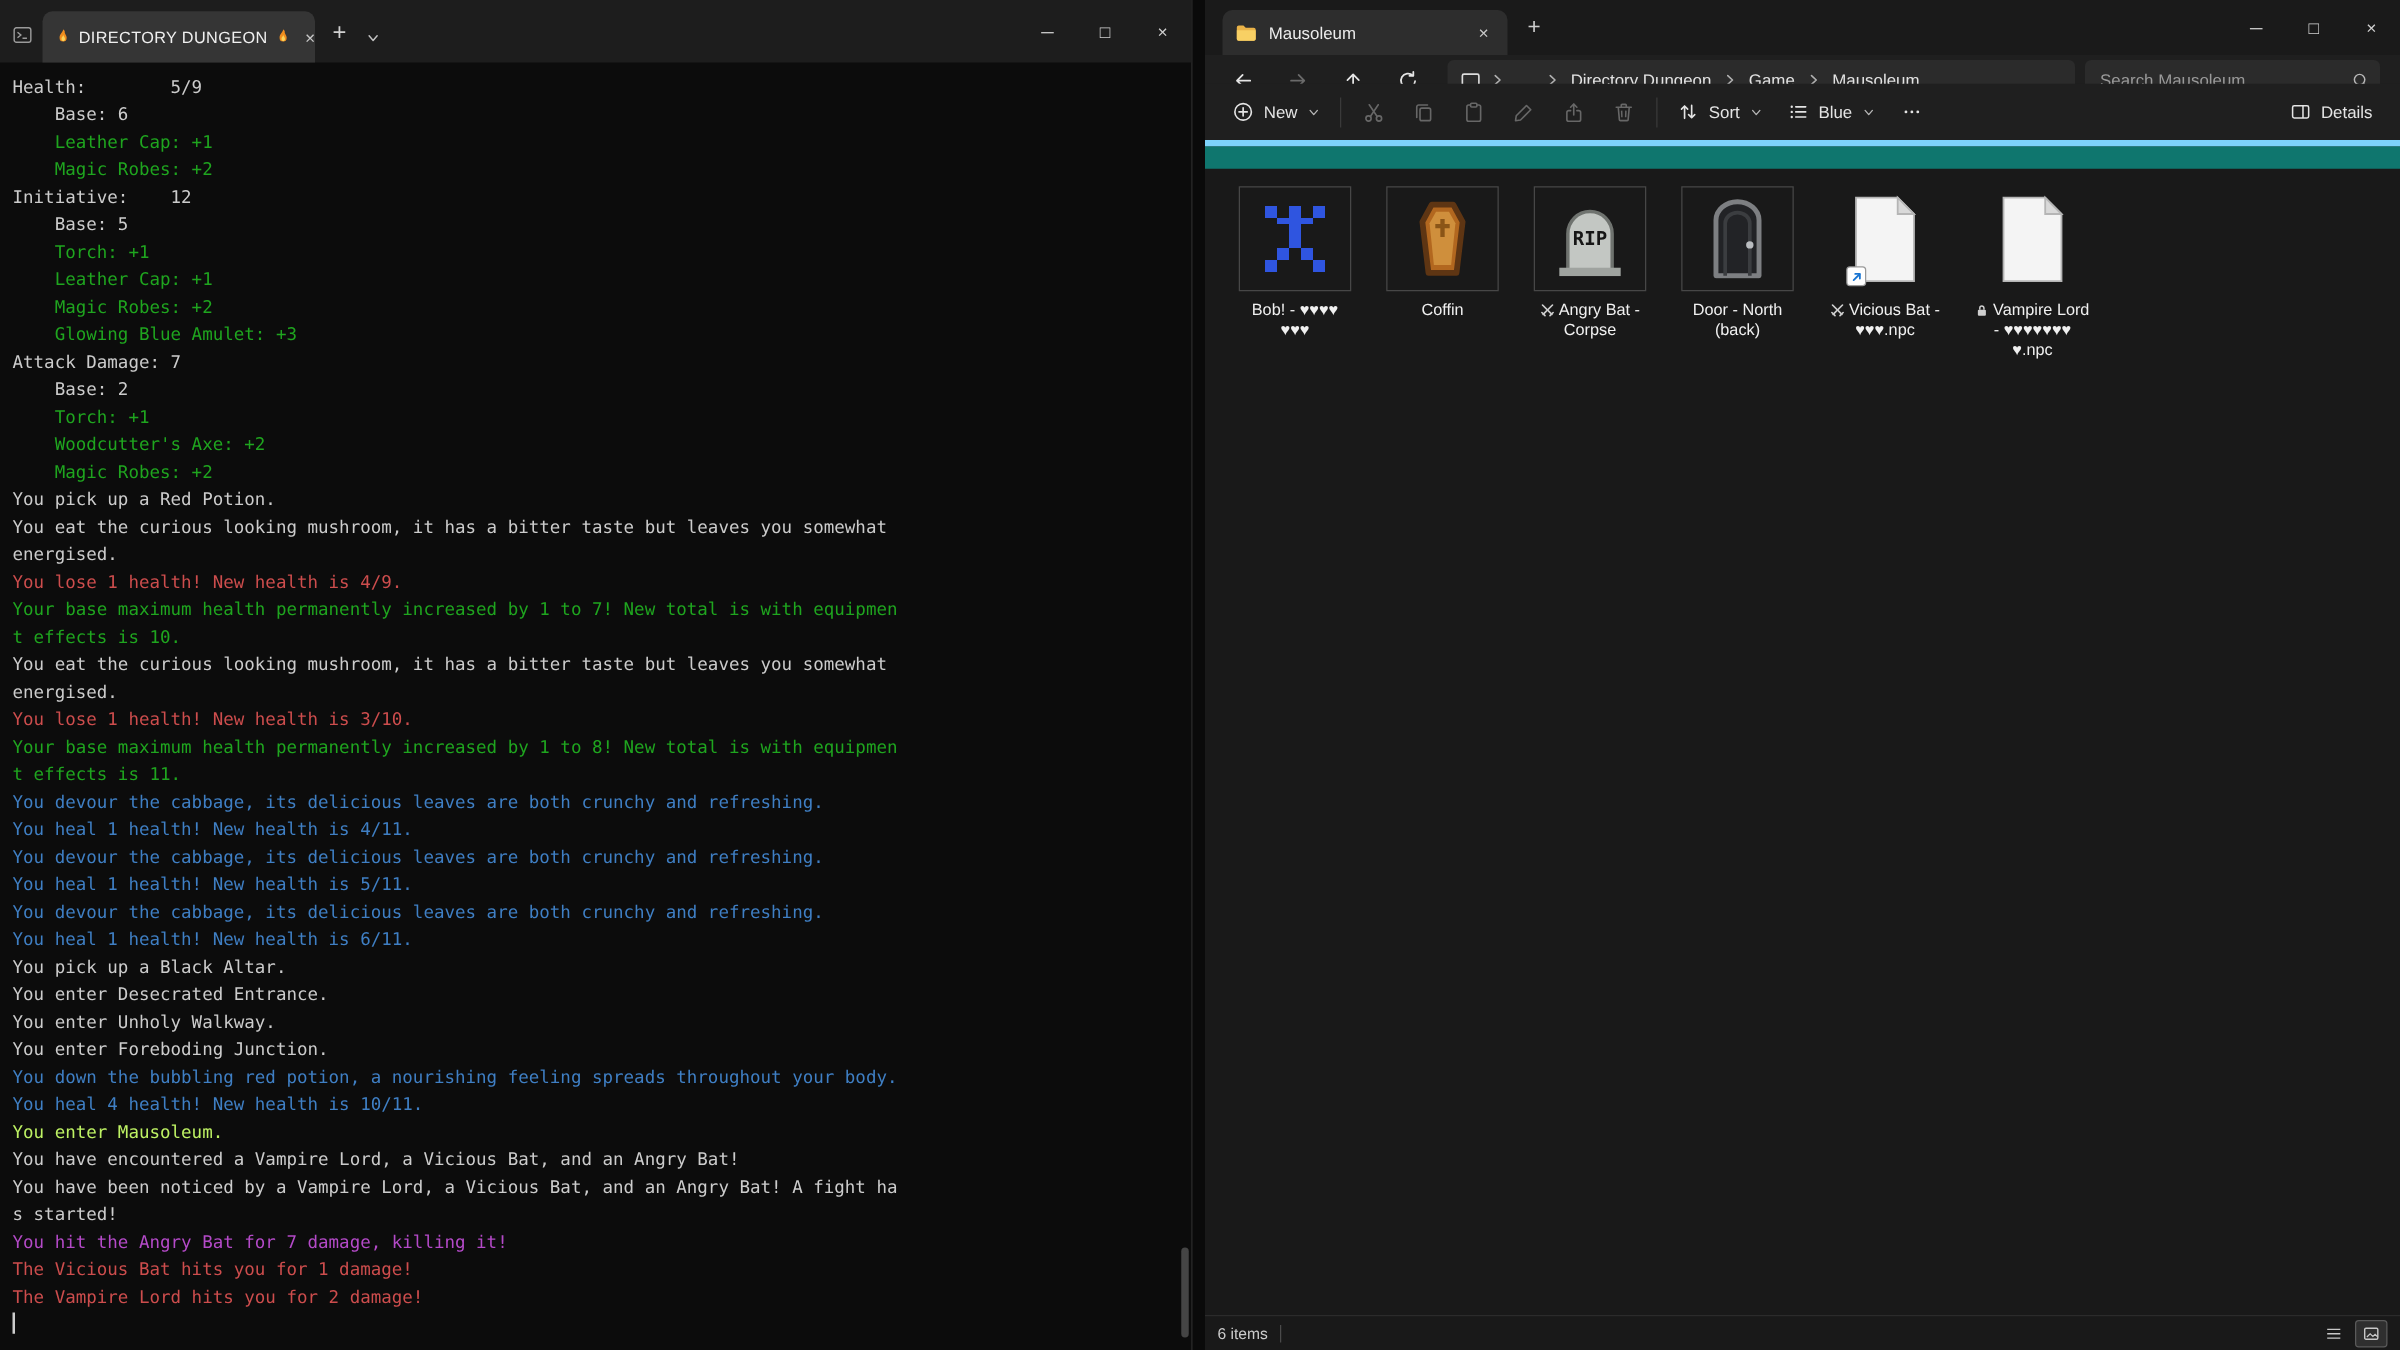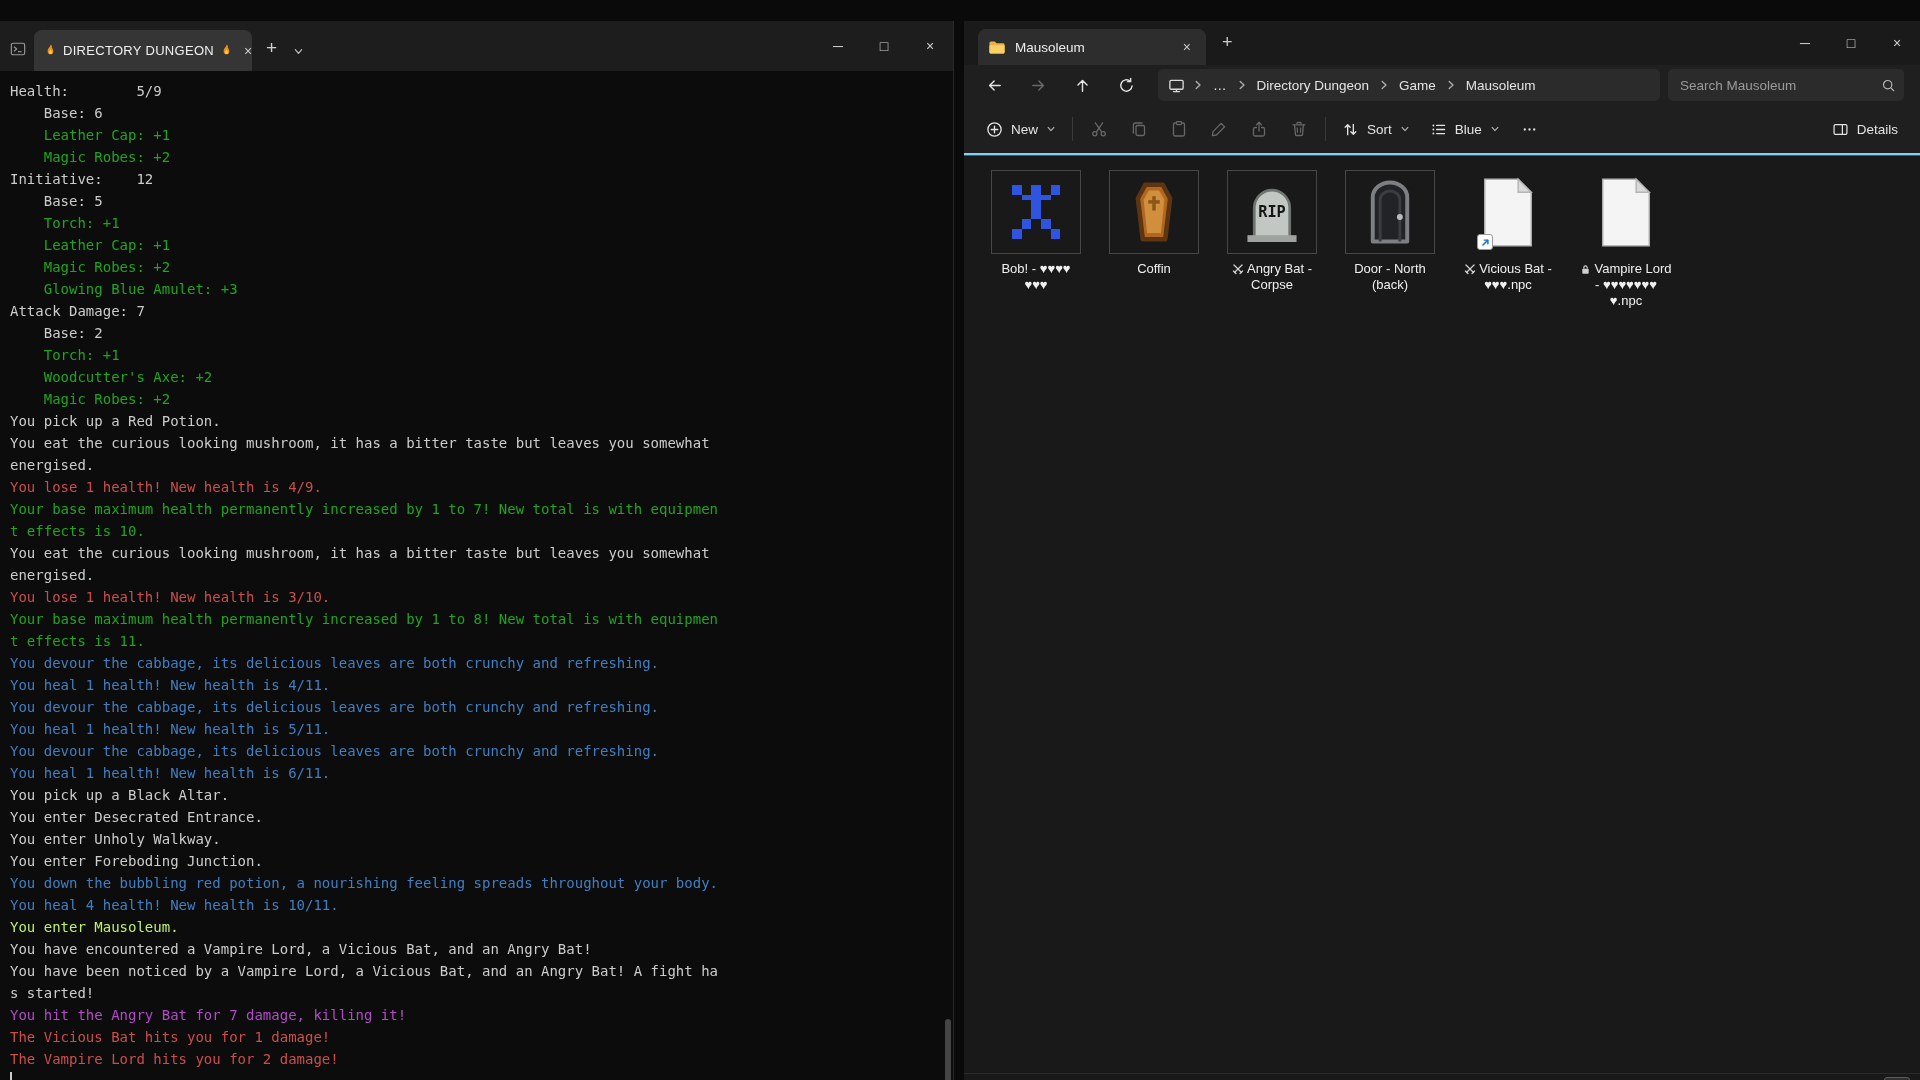--- a/index.html
+++ b/index.html
@@ -1,18 +1,18 @@
 <!DOCTYPE html>
 <html><head>
 <meta charset="utf-8">
 <style>
   * { margin:0; padding:0; box-sizing:border-box; }
   html,body { width:1920px; height:1080px; overflow:hidden; background:#0a0a0a;
               font-family:"Liberation Sans", sans-serif; }
-  .desktop { position:relative; width:1920px; height:964px;margin-top:21px; }
+  .desktop { position:relative; width:1920px; height:964px; }
 
   
   .terminal { position:absolute; left:0; top:0; width:954px; height:1080px; background:#0c0c0c; border-right:1px solid #2a2a2a; }
   .term-titlebar { position:relative; height:50px; background:#1d1d1d; display:flex; align-items:flex-end; }
   .term-appicon { margin:0 8px 14px 10px; display:flex; }
   .term-tab { height:41px; width:218px; background:#353535; border-radius:8px 8px 0 0; display:flex; align-items:center; padding:0 8px 0 10px; gap:6px; }
   .term-tab-label { font-size:13px; color:#f0f0f0; letter-spacing:0.3px; white-space:nowrap; }
   .tab-close { margin-left:auto; color:#c8c8c8; font-size:14px; line-height:1; padding:2px 5px; }
   .term-newtab { color:#d0d0d0; font-size:19px; margin:0 6px 12px 14px; }
   .term-tabchev { color:#c0c0c0; margin:0 0 14px 10px; display:flex; }
@@ -36,21 +36,21 @@
   .pill { height:32px; background:#2b2b2b; border-radius:5px; display:flex; align-items:center; }
   .breadcrumb-pill { width:502px; margin-left:10px; padding:0 10px; gap:2px; color:#e3e3e3; font-size:13.5px; }
   .bc-loc-icon { display:flex; color:#dcdcdc; margin-right:4px; }
   .bc-wrap { display:flex; align-items:center; gap:2px; }
   .bc-item { padding:3px 6px; border-radius:3px; white-space:nowrap; }
   .bc-chev { display:flex; color:#b0b0b0; padding:0 1px; }
   .search-pill { width:236px; margin-left:8px; padding:0 8px 0 12px; }
   .search-pill input { flex:1; background:transparent; border:none; outline:none; color:#cfcfcf; font-size:13.5px; font-family:"Liberation Sans", sans-serif; }
   .search-pill input::placeholder { color:#9a9a9a; }
   .search-icon { display:flex; color:#b8b8b8; }
-  .exp-commandbar { position:absolute; top:84px; left:0; right:0; height:50px; background:#1f1f1f; border-bottom:2px solid #7dd3fc; display:flex; align-items:center; padding:0 12px; }
+  .exp-commandbar { position:absolute; top:67px; left:0; right:0; height:50px; background:#1f1f1f; border-bottom:5px solid #7dd3fc; display:flex; align-items:center; padding:0 12px; }
   .cmd-btn { height:34px; display:flex; align-items:center; justify-content:center; gap:8px; padding:0 10px; border-radius:4px; color:#e4e4e4; font-size:13.5px; }
   .cmd-icon-btn { width:40px; padding:0; }
   .cmd-btn.disabled { color:#676767; }
   .cmd-divider { width:1px; height:24px; background:#3a3a3a; margin:0 6px; }
   .cmd-chev { display:flex; color:#b5b5b5; }
   .cmd-spacer { flex:1; }
   .exp-content { position:absolute; top:135px; bottom:28px; left:0; right:0; background:#191919; }
   .file-grid { display:flex; align-items:flex-start; padding:14px 0 0 16px; gap:6px; }
   .file-tile { width:112px; display:flex; flex-direction:column; align-items:center; border-radius:4px; }
   .icon-area { width:90px; height:84px; display:flex; align-items:center; justify-content:center; position:relative; }

